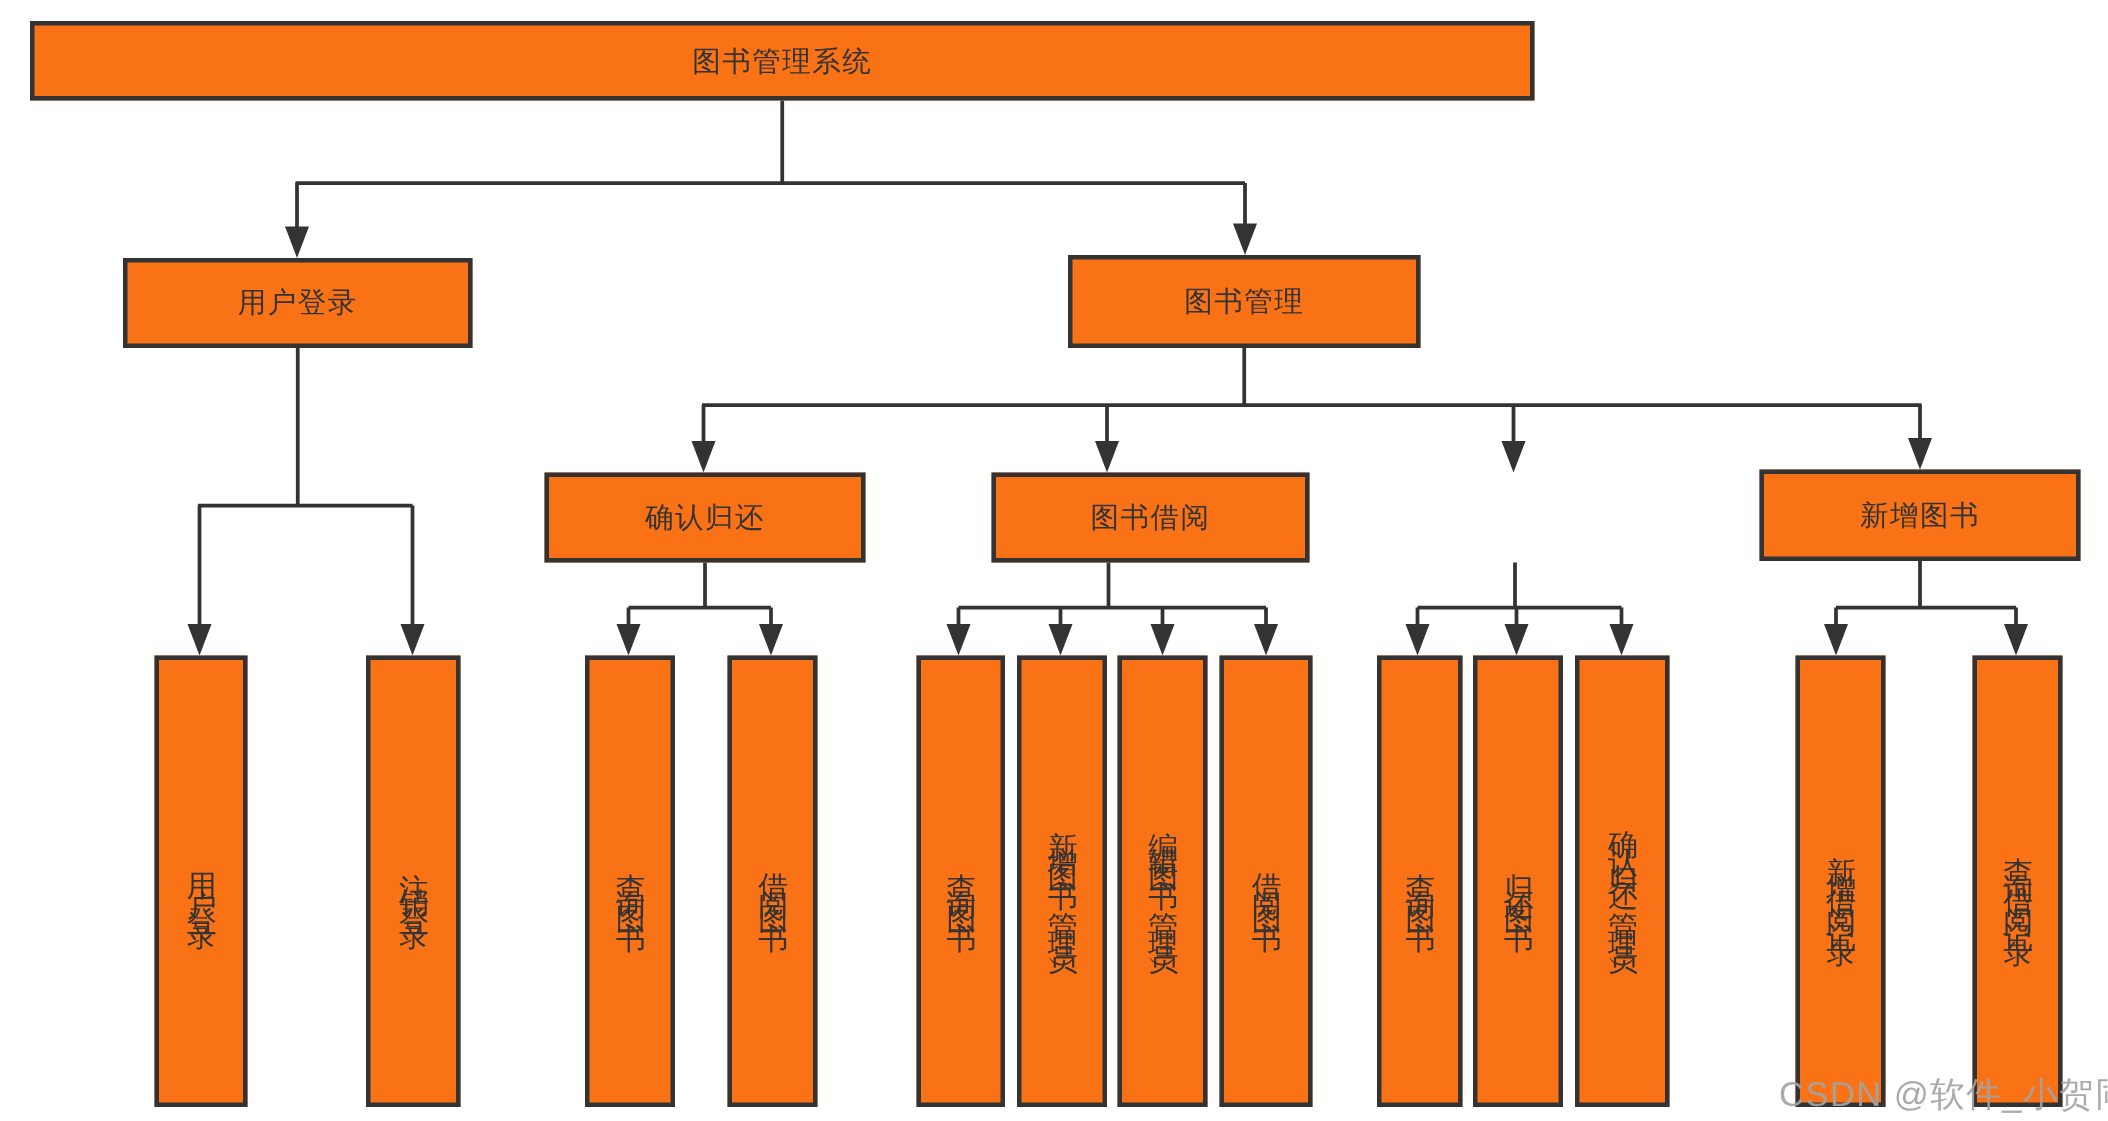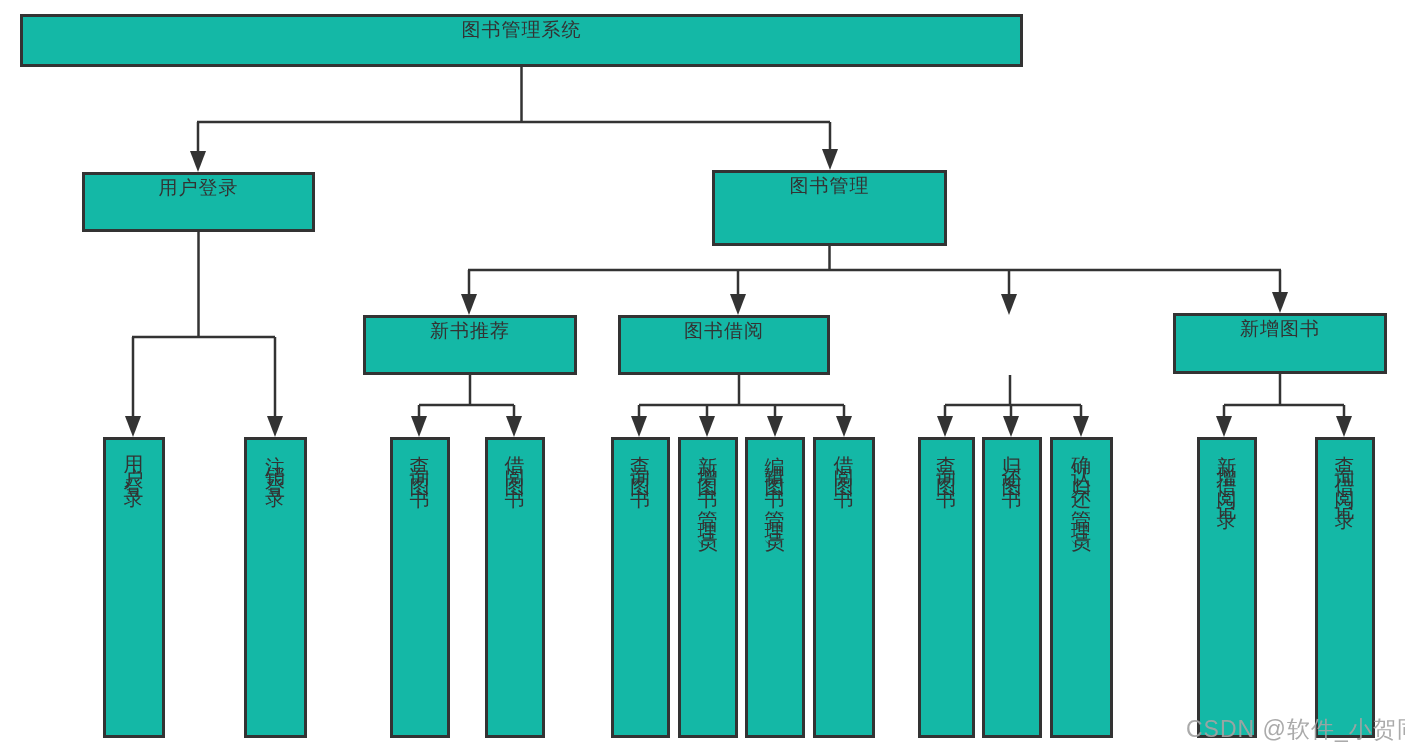--- a/index.html
+++ b/index.html
@@ -16,24 +16,24 @@
   }
   .connector-layer {
     position: absolute;
     left: 0; top: 0;
     width: 1405px; height: 747px;
     z-index: 1;
   }
   .node {
     position: absolute;
     box-sizing: border-box;
-    background: #14b8a6;
+    background: #f97316;
     border: 3px solid #333333;
     display: flex;
-    align-items: flex-start;
+    align-items: center;
     justify-content: center;
     color: #333333;
     z-index: 2;
   }
   .node.h { font-size: 19px; letter-spacing: 1px; }
   .node.leaf span {
     writing-mode: vertical-rl;
     text-orientation: mixed;
     letter-spacing: 11px;
     line-height: 1;
@@ -122,28 +122,28 @@
     </g>
   </svg>
 
   <div class="node h" style="left:20px;top:14px;width:1003px;height:53px">
     <span>图书管理系统</span>
   </div>
 
   <div class="node h" style="left:82px;top:172px;width:233px;height:60px">
     <span>用户登录</span>
   </div>
-  <div class="node h" style="left:712px;top:170px;width:235px;height:76px">
+  <div class="node h" style="left:712px;top:170px;width:235px;height:62px">
     <span>图书管理</span>
   </div>
 
   <div class="node h" style="left:363px;top:315px;width:214px;height:60px">
-    <span>新书推荐</span>
+    <span>确认归还</span>
   </div>
-  <div class="node h" style="left:618px;top:315px;width:212px;height:60px">
+  <div class="node h" style="left:661px;top:315px;width:212px;height:60px">
     <span>图书借阅</span>
   </div>
   <div class="node h" style="left:1173px;top:313px;width:214px;height:61px">
     <span>新增图书</span>
   </div>
 
   <div class="node leaf" style="left:103px;top:437px;width:62px;height:301px">
     <span>用户登录</span>
   </div>
   <div class="node leaf" style="left:244px;top:437px;width:63px;height:301px">

